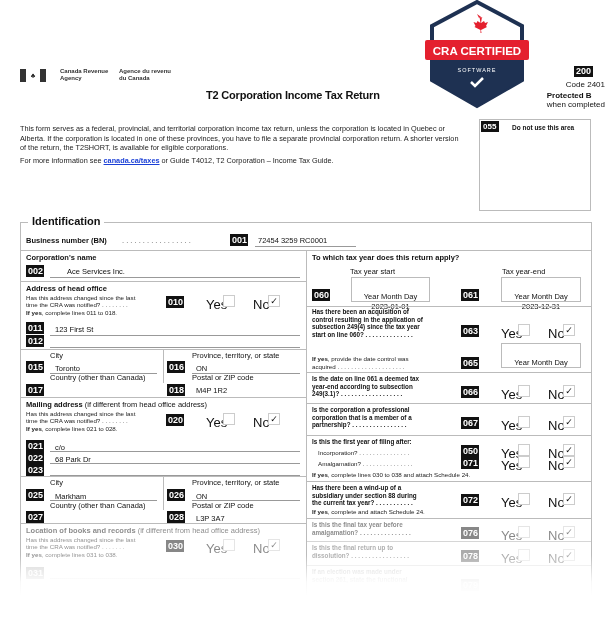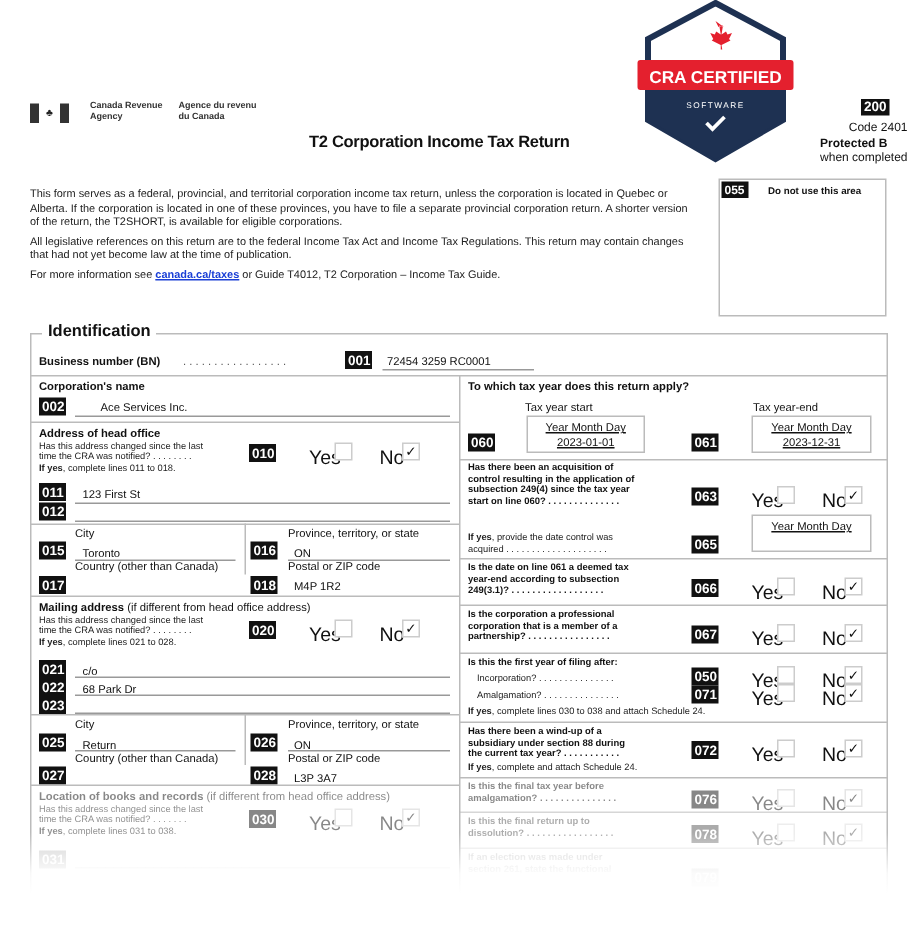--- a/index.html
+++ b/index.html
@@ -42,21 +42,21 @@
   .lbl.b { font-weight: bold; }
   .small { position: absolute; font-size: 6.2px; line-height: 7.5px; color: #222; white-space: nowrap; }
   .small b { font-weight: bold; }
   .qb { position: absolute; font-size: 6.3px; line-height: 7.6px; font-weight: bold; color: #111; white-space: nowrap; }
   .val { position: absolute; font-size: 7.5px; color: #111; white-space: nowrap; }
   .uline { position: absolute; height: 1px; background: #999; }
 
   .yn { position: absolute; font-size: 13px; }
   .cb { position: absolute; width: 12px; height: 12px; border: 1px solid #ccc; background: #fff; font-size: 9px; line-height: 11px; text-align: center; color: #111; }
 
-  .datebox { position: absolute; border: 1px solid #bbb; font-size: 7.5px; text-align: center; line-height: 10px; padding-top: 2px; text-decoration: underline; }
+  .datebox { position: absolute; border: 1px solid #bbb; font-size: 7.5px; text-align: center; line-height: 10px; padding-top: 14px; }
   .dhdr { position: absolute; font-size: 7.5px; text-align: left; }
 
   .faded { opacity: 0.5; }
   .faded2 { opacity: 0.35; }
   .faded3 { opacity: 0.18; }
   .fadeout { position: absolute; left: 0; top: 555px; width: 612px; height: 68px;
     background: linear-gradient(to bottom, rgba(255,255,255,0) 0%, rgba(255,255,255,0.9) 40%, #fff 60%); }
 </style>
 </head>
 <body>
@@ -88,21 +88,20 @@
 
 <div class="code200">200</div>
 <div class="code2401">Code 2401</div>
 <div class="protected">
   <div>Protected B</div>
     <span>when completed</span>
 </div>
 
 <div class="intro">
   <p>This form serves as a federal, provincial, and territorial corporation income tax return, unless the corporation is located in Quebec or Alberta. If the corporation is located in one of these provinces, you have to file a separate provincial corporation return. A shorter version of the return, the T2SHORT, is available for eligible corporations.</p>
-  <p>All legislative references on this return are to the federal Income Tax Act and Income Tax Regulations. This return may contain changes that had not yet become law at the time of publication.</p>
   <p><span>For more information see </span><a>canada.ca/taxes</a><span> or Guide T4012, T2 Corporation – Income Tax Guide.</span></p>
 </div>
 
 <div class="box055">
   <div class="c">055</div>
   <div class="t">Do not use this area</div>
 </div>
 
 <div class="frame"></div>
 <div class="frame-title">Identification</div>
@@ -172,21 +171,21 @@
 <div class="code" style="left:26px;top:452px">022</div>
 <div class="val" style="left:55px;top:455px">68 Park Dr</div>
 <div class="uline" style="left:50px;top:463px;width:250px"></div>
 <div class="code" style="left:26px;top:464px">023</div>
 <div class="uline" style="left:50px;top:475px;width:250px"></div>
 <div class="hline" style="left:20px;top:476px;width:286px"></div>
 <div class="vline" style="left:163px;top:476px;height:34px"></div>
 
 <div class="lbl" style="left:50px;top:478px">City</div>
 <div class="code" style="left:26px;top:489px">025</div>
-<div class="val" style="left:55px;top:492px">Return</div>
+<div class="val" style="left:55px;top:492px">Markham</div>
 <div class="uline" style="left:50px;top:500px;width:107px"></div>
 <div class="lbl" style="left:50px;top:501px">Country (other than Canada)</div>
 <div class="code" style="left:26px;top:511px">027</div>
 
 <div class="lbl" style="left:192px;top:478px">Province, territory, or state</div>
 <div class="code" style="left:167px;top:489px">026</div>
 <div class="val" style="left:196px;top:492px">ON</div>
 <div class="uline" style="left:192px;top:500px;width:108px"></div>
 <div class="lbl" style="left:192px;top:501px">Postal or ZIP code</div>
 <div class="code" style="left:167px;top:511px">028</div>

